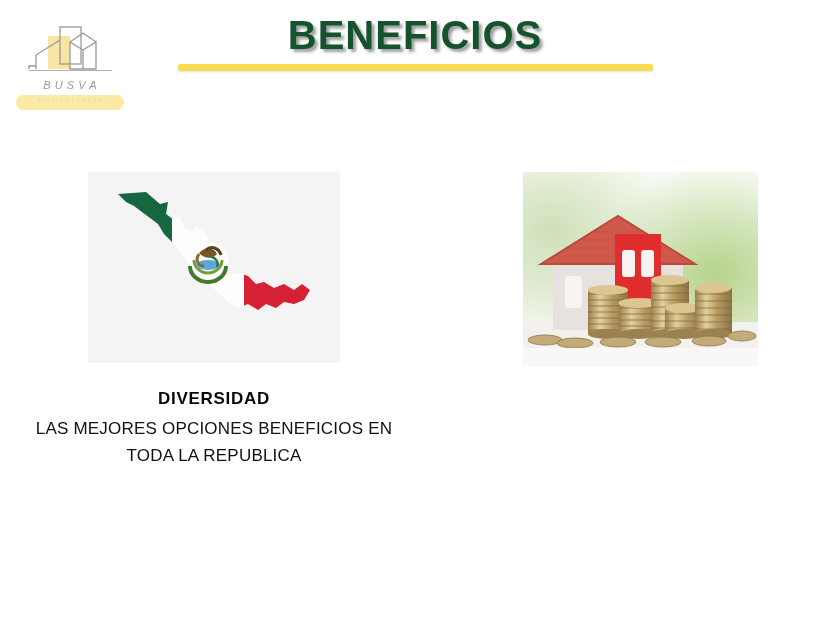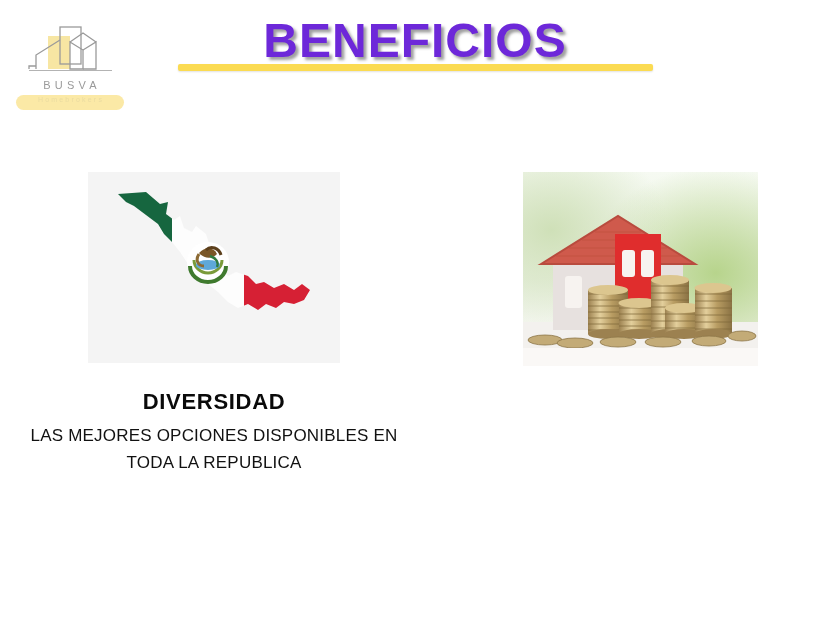--- a/index.html
+++ b/index.html
@@ -34,20 +34,21 @@
     position: absolute;
     left: 0;
     top: 57px;
     width: 112px;
     text-align: center;
     font-size: 11px;
     letter-spacing: 4.2px;
     color: #9a9a9a;
     font-weight: 400;
     text-indent: 4px;
+    font-style: italic;
   }
   .logo-sub-wrap {
     position: absolute;
     left: 2px;
     top: 73px;
     width: 108px;
     height: 15px;
     background: #fbe9a6;
     border-radius: 8px;
   }
@@ -63,24 +64,24 @@
     text-indent: 2px;
   }
 
   
   .title {
     position: absolute;
     left: 180px;
     top: 13px;
     width: 470px;
     text-align: center;
-    font-size: 48px;
+    font-size: 40px;
     font-weight: 800;
     letter-spacing: 1px;
-    color: #6d28d9;
+    color: #14532d;
     text-shadow: 3px 3px 3px rgba(80,80,80,0.55);
   }
   .title-rule {
     position: absolute;
     left: 178px;
     top: 64px;
     width: 475px;
     height: 7px;
     background: #fbdb52;
     border-radius: 2px;
@@ -111,21 +112,21 @@
     height: 194px;
     margin-top: 4px;
     background: linear-gradient(180deg,#f3f7ef 0%,#eef3ea 40%,#f7f6f3 78%,#ffffff 100%);
   }
 
   .caption-block {
     margin-top: 25px;
     text-align: center;
   }
   .caption-title {
-    font-size: 22px;
+    font-size: 17px;
     font-weight: 700;
     letter-spacing: 0.7px;
     color: #0a0a0a;
     line-height: 1.25;
   }
   .caption-body {
     margin-top: 6px;
     font-size: 17px;
     font-weight: 400;
     letter-spacing: 0.2px;
@@ -192,21 +193,21 @@
         <path d="M-2,-12 C3,-17 11,-14 13,-7" fill="none" stroke="#5c3f1c" stroke-width="3"></path>
         <path d="M-9,-8 C-13,-2 -10,4 -4,4" fill="none" stroke="#8c6a33" stroke-width="3"></path>
         <path d="M2,-6 C8,-4 11,0 9,5" fill="none" stroke="#2f7a3e" stroke-width="2.4"></path>
       </g>
     </svg>
   </div>
 
   <div class="caption-block">
     <div class="caption-title">DIVERSIDAD</div>
     <div class="caption-body caption-body-left">
-      <span>LAS MEJORES OPCIONES DISPONIBLES</span>
+      <span>LAS MEJORES OPCIONES BENEFICIOS</span>
       <span>EN TODA LA REPUBLICA</span>
     </div>
   </div>
 </div>
 
 <div class="col col-right">
 
   <div class="photo photo-right">
     <svg width="235" height="194" viewBox="0 0 235 194" xmlns="http://www.w3.org/2000/svg">
       <defs>

